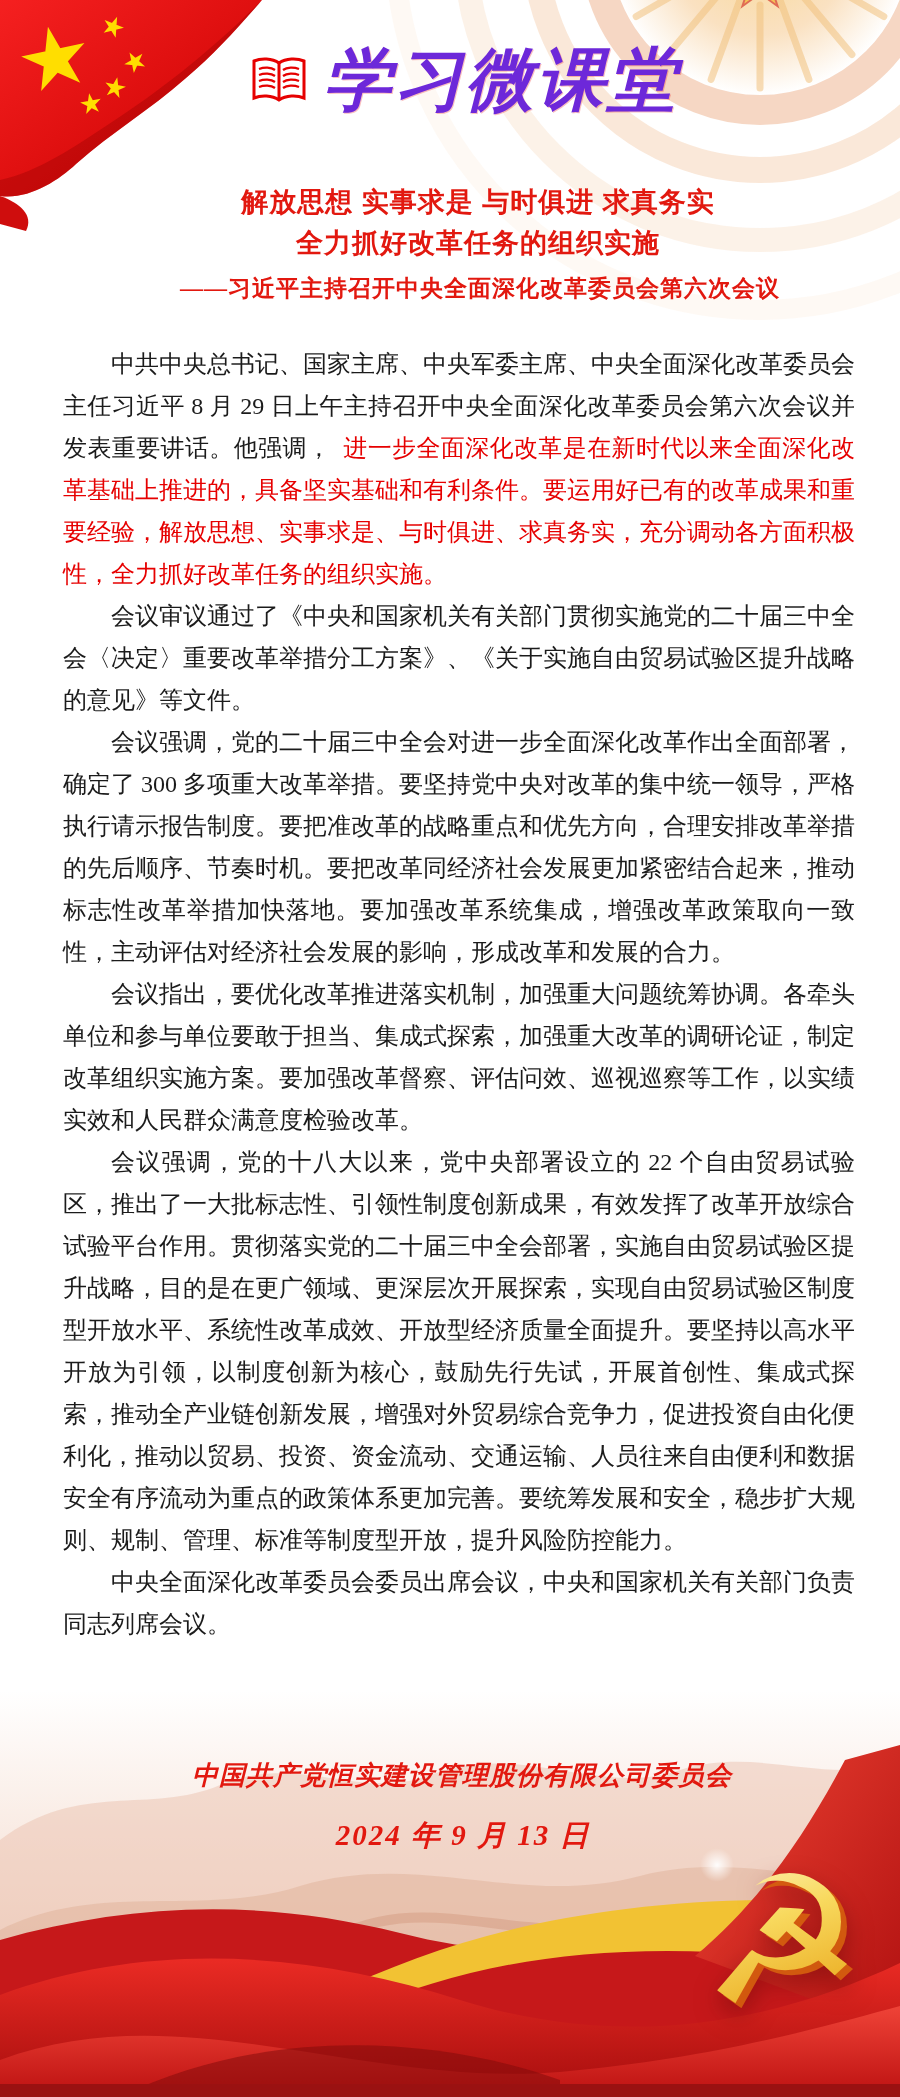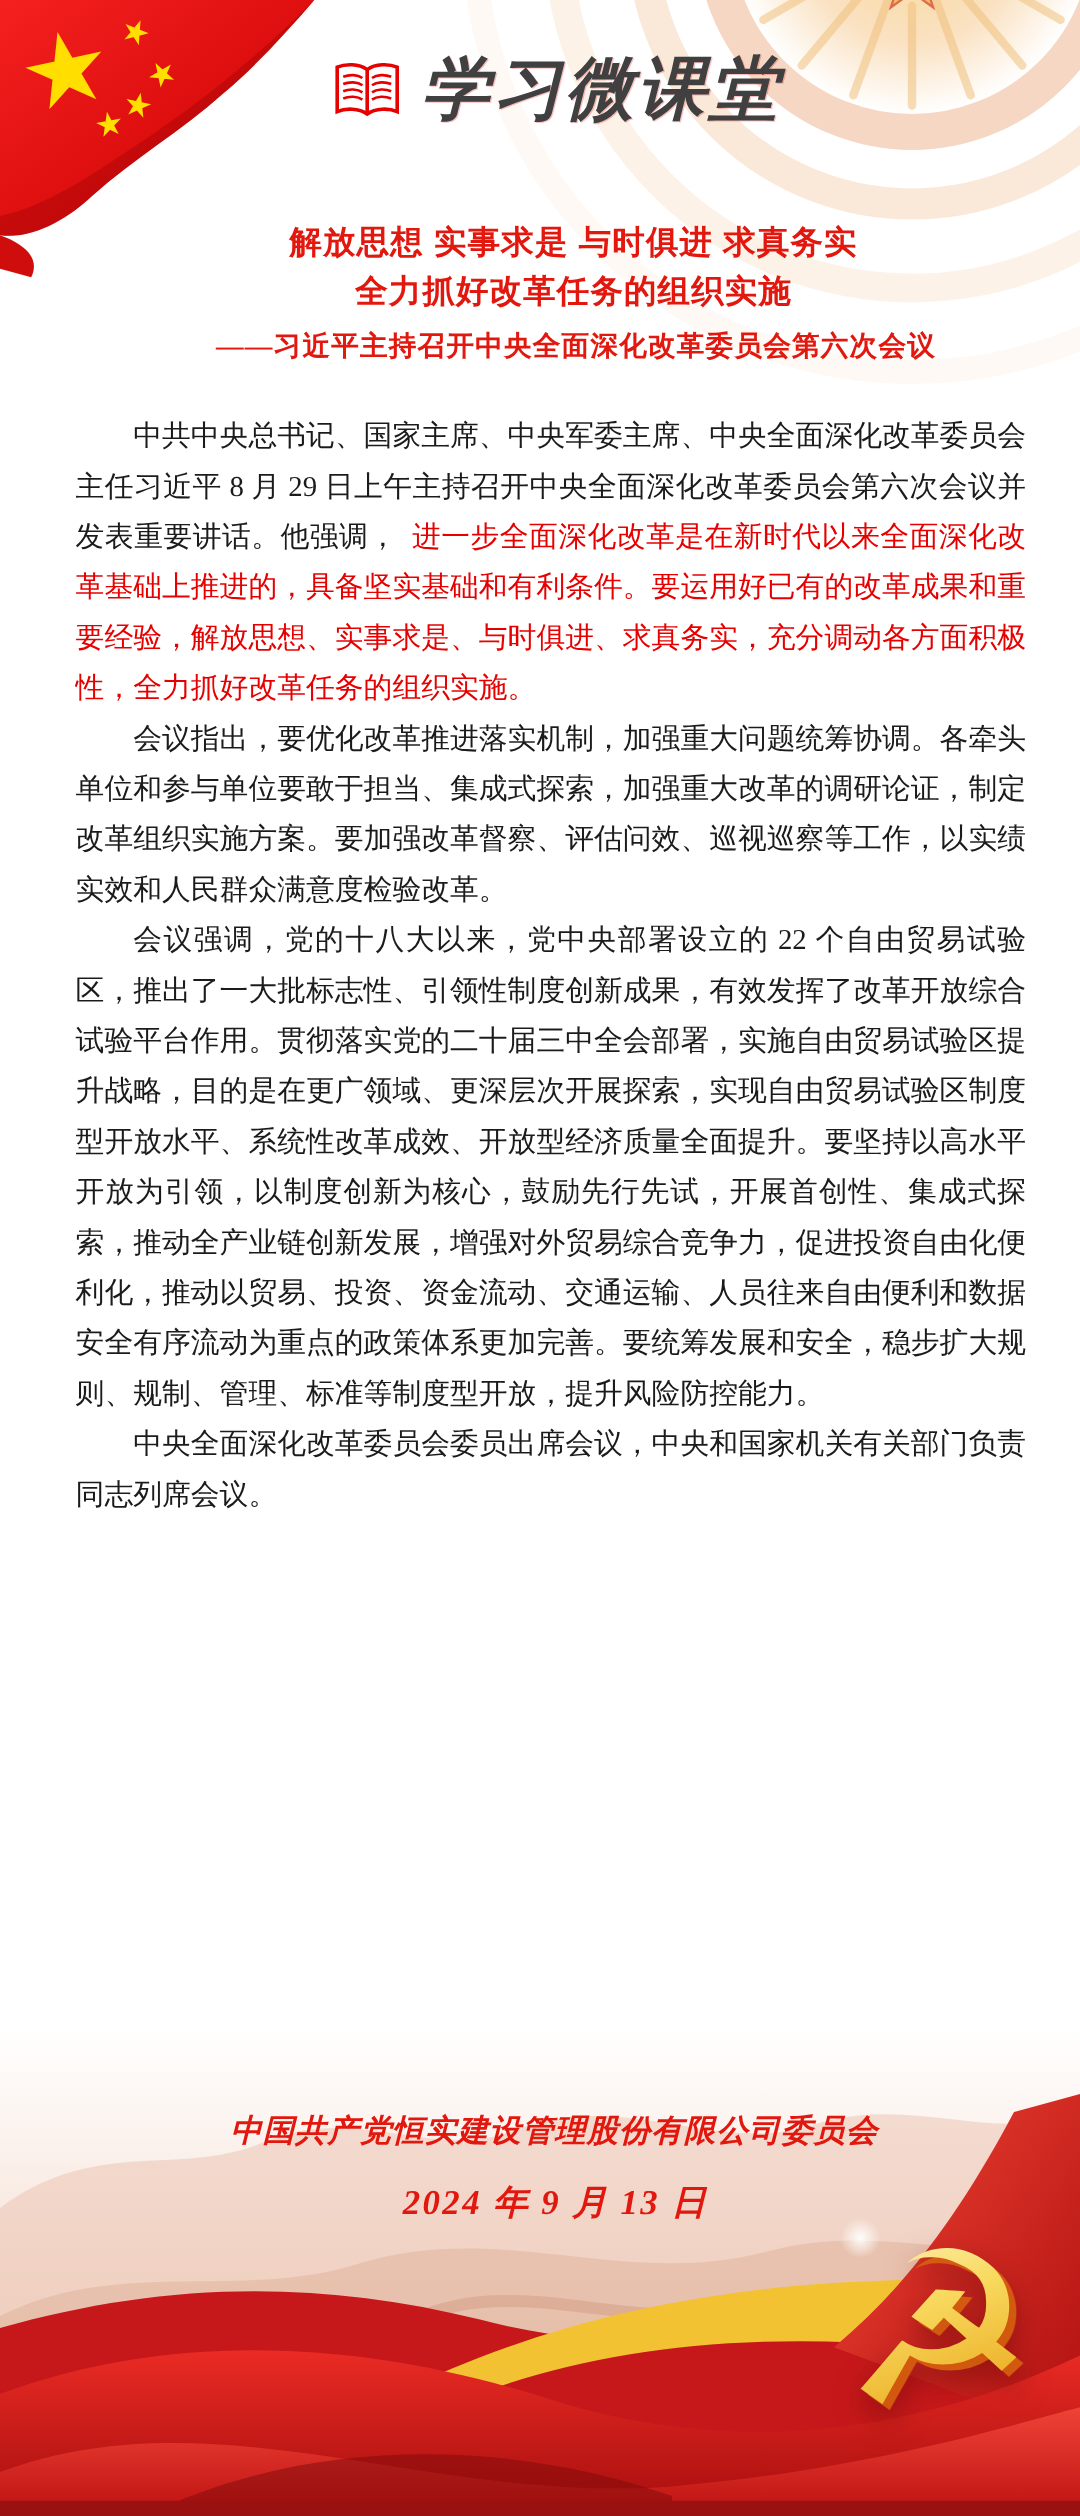--- a/index.html
+++ b/index.html
@@ -12,21 +12,21 @@
   .rings { position:absolute; left:340px; top:-30px; width:600px; height:400px; pointer-events:none; }
   .flag  { position:absolute; left:0; top:0; width:310px; height:235px; pointer-events:none; }
 
   
   .logo-row {
     position:absolute; top:46px; left:0; width:100%;
     display:flex; justify-content:center; align-items:center; gap:16px;
     transform:translateX(14px);
   }
   .logo-text {
-    color:#404040; font-size:57px; font-weight:bold; font-style:italic;
+    color:#6d28d9; font-size:68px; font-weight:bold; font-style:italic;
     font-family:"Liberation Serif","DejaVu Serif",serif;
     letter-spacing:3px; white-space:nowrap; line-height:1;
     text-shadow:1px 1px 0 rgba(230,0,0,.25);
   }
 
   
   .title-line {
     position:absolute; left:0; width:100%; text-align:center;
     font-family:"Liberation Sans","DejaVu Sans",sans-serif;
     font-weight:bold; font-size:27px; color:#e2180f; letter-spacing:1px;
@@ -170,20 +170,22 @@
     </svg>
     <div class="logo-text">学习微课堂</div>
   </div>
 
   <div class="title-line title-1">解放思想 实事求是 与时俱进 求真务实</div>
   <div class="title-line title-2">全力抓好改革任务的组织实施</div>
   <div class="subtitle">——习近平主持召开中央全面深化改革委员会第六次会议</div>
 
   <div class="article">
       <p><span class="seg">中共中央总书记、国家主席、中央军委主席、中央全面深化改革委员会主任习近平 8 月 29 日上午主持召开中央全面深化改革委员会第六次会议并发表重要讲话。他强调，</span><span class="seg red">进一步全面深化改革是在新时代以来全面深化改革基础上推进的，具备坚实基础和有利条件。要运用好已有的改革成果和重要经验，解放思想、实事求是、与时俱进、求真务实，充分调动各方面积极性，全力抓好改革任务的组织实施。</span></p>
+      <p><span class="seg">会议审议通过了《中央和国家机关有关部门贯彻实施党的二十届三中全会〈决定〉重要改革举措分工方案》、《关于实施自由贸易试验区提升战略的意见》等文件。</span></p>
+      <p><span class="seg">会议强调，党的二十届三中全会对进一步全面深化改革作出全面部署，确定了 300 多项重大改革举措。要坚持党中央对改革的集中统一领导，严格执行请示报告制度。要把准改革的战略重点和优先方向，合理安排改革举措的先后顺序、节奏时机。要把改革同经济社会发展更加紧密结合起来，推动标志性改革举措加快落地。要加强改革系统集成，增强改革政策取向一致性，主动评估对经济社会发展的影响，形成改革和发展的合力。</span></p>
       <p><span class="seg">会议指出，要优化改革推进落实机制，加强重大问题统筹协调。各牵头单位和参与单位要敢于担当、集成式探索，加强重大改革的调研论证，制定改革组织实施方案。要加强改革督察、评估问效、巡视巡察等工作，以实绩实效和人民群众满意度检验改革。</span></p>
       <p><span class="seg">会议强调，党的十八大以来，党中央部署设立的 22 个自由贸易试验区，推出了一大批标志性、引领性制度创新成果，有效发挥了改革开放综合试验平台作用。贯彻落实党的二十届三中全会部署，实施自由贸易试验区提升战略，目的是在更广领域、更深层次开展探索，实现自由贸易试验区制度型开放水平、系统性改革成效、开放型经济质量全面提升。要坚持以高水平开放为引领，以制度创新为核心，鼓励先行先试，开展首创性、集成式探索，推动全产业链创新发展，增强对外贸易综合竞争力，促进投资自由化便利化，推动以贸易、投资、资金流动、交通运输、人员往来自由便利和数据安全有序流动为重点的政策体系更加完善。要统筹发展和安全，稳步扩大规则、规制、管理、标准等制度型开放，提升风险防控能力。</span></p>
       <p><span class="seg">中央全面深化改革委员会委员出席会议，中央和国家机关有关部门负责同志列席会议。</span></p>
     </div>
 
   <div class="footer">
     <div class="wall-grad"></div>
     <svg class="wall-svg" viewBox="0 0 900 407" preserveAspectRatio="none" aria-hidden="true">
       <path d="M0 150 C80 90 150 125 220 95 C300 62 360 112 430 85 C520 50 600 108 680 80 C760 55 830 98 900 70 L900 407 L0 407 Z" fill="#e8bda8" opacity="0.45"></path>
       <path d="M0 240 C100 190 200 228 300 196 C420 160 520 218 640 186 C740 160 820 202 900 176 L900 407 L0 407 Z" fill="#dda98f" opacity="0.4"></path>

